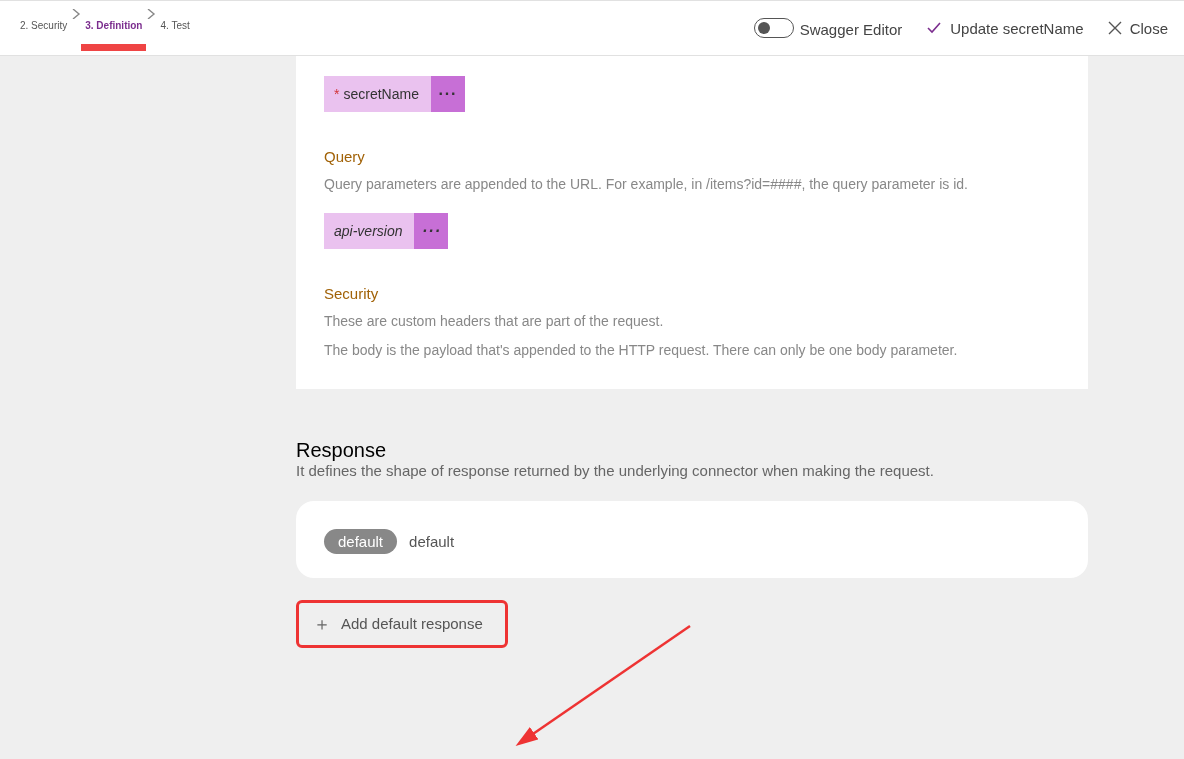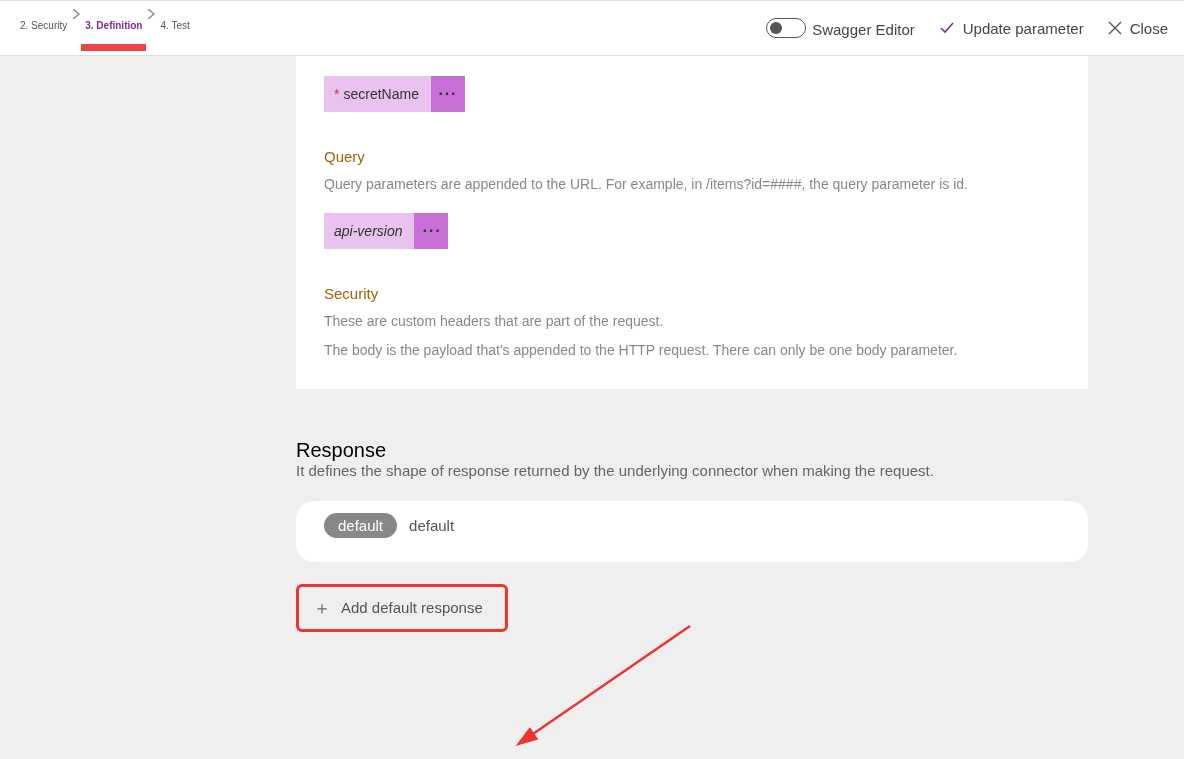--- a/index.html
+++ b/index.html
@@ -134,21 +134,21 @@
   .outer-desc {
     font-size: 15px;
     color: #666;
   }
 
   .card2 {
     background: #fff;
     margin-left: 296px;
     margin-right: 96px;
     margin-top: 22px;
-    padding: 12px 28px 24px;
+    padding: 28px 28px 24px;
     border-radius: 18px;
   }
   .resp-row { display: flex; align-items: center; gap: 12px; }
   .pill {
     background: #888;
     color: #fff;
     padding: 4px 14px;
     border-radius: 14px;
     font-size: 15px;
   }
@@ -198,21 +198,21 @@
     <div class="toggle-wrap">
       <div class="toggle"></div>
       <span>Swagger Editor</span>
     </div>
     <div class="action-item">
       <span class="check-ic">
         <svg width="16" height="16" viewBox="0 0 16 16">
             <path d="M2 8 L6 12 L14 3" fill="none" stroke-width="1.6"></path>
           </svg>
       </span>
-      <span>Update parameter</span>
+      <span>Update secretName</span>
     </div>
     <div class="action-item">
       <span class="x-ic">
         <svg width="14" height="14" viewBox="0 0 14 14">
             <path d="M1 1 L13 13 M13 1 L1 13" fill="none" stroke-width="1.4"></path>
           </svg>
       </span>
       <span>Close</span>
     </div>
   </div>

